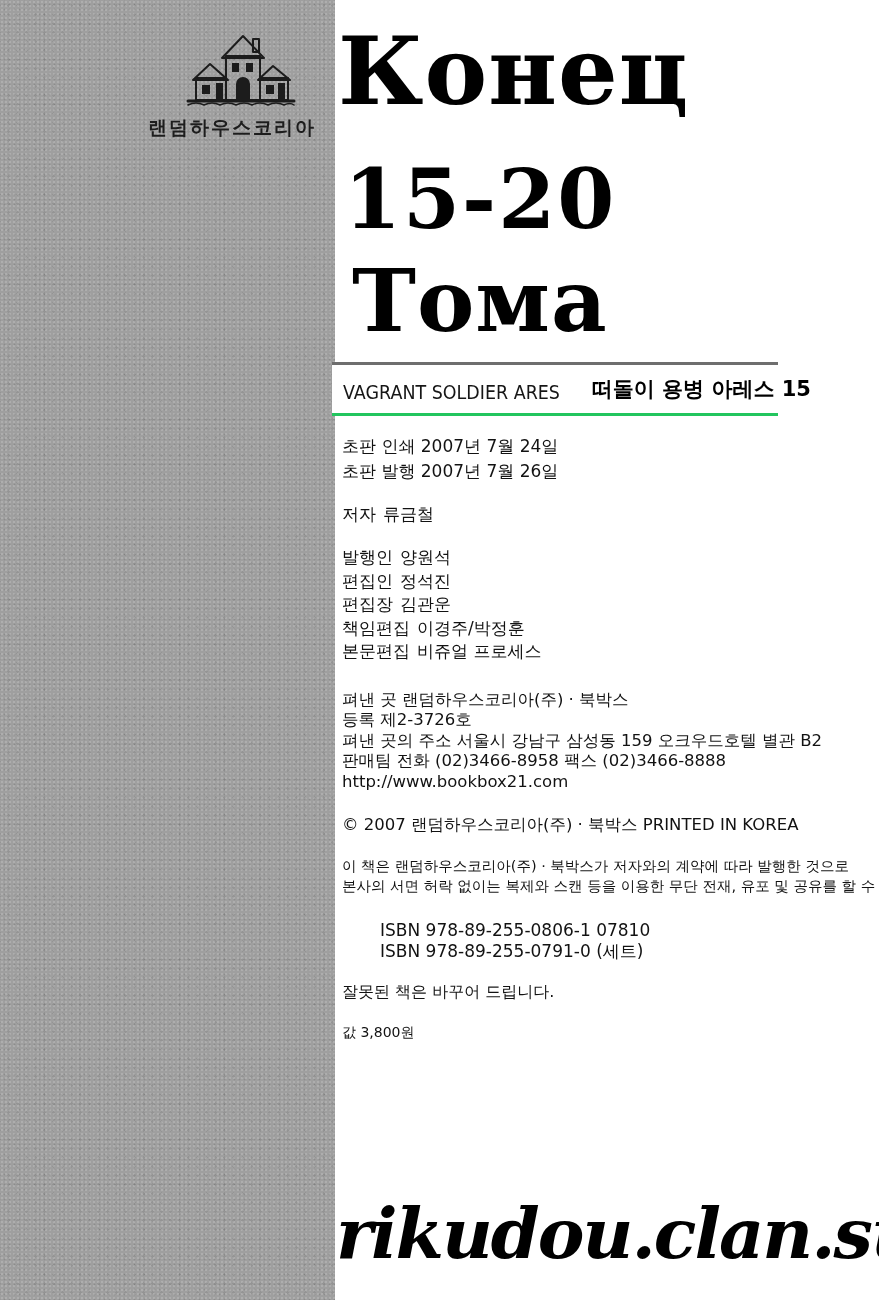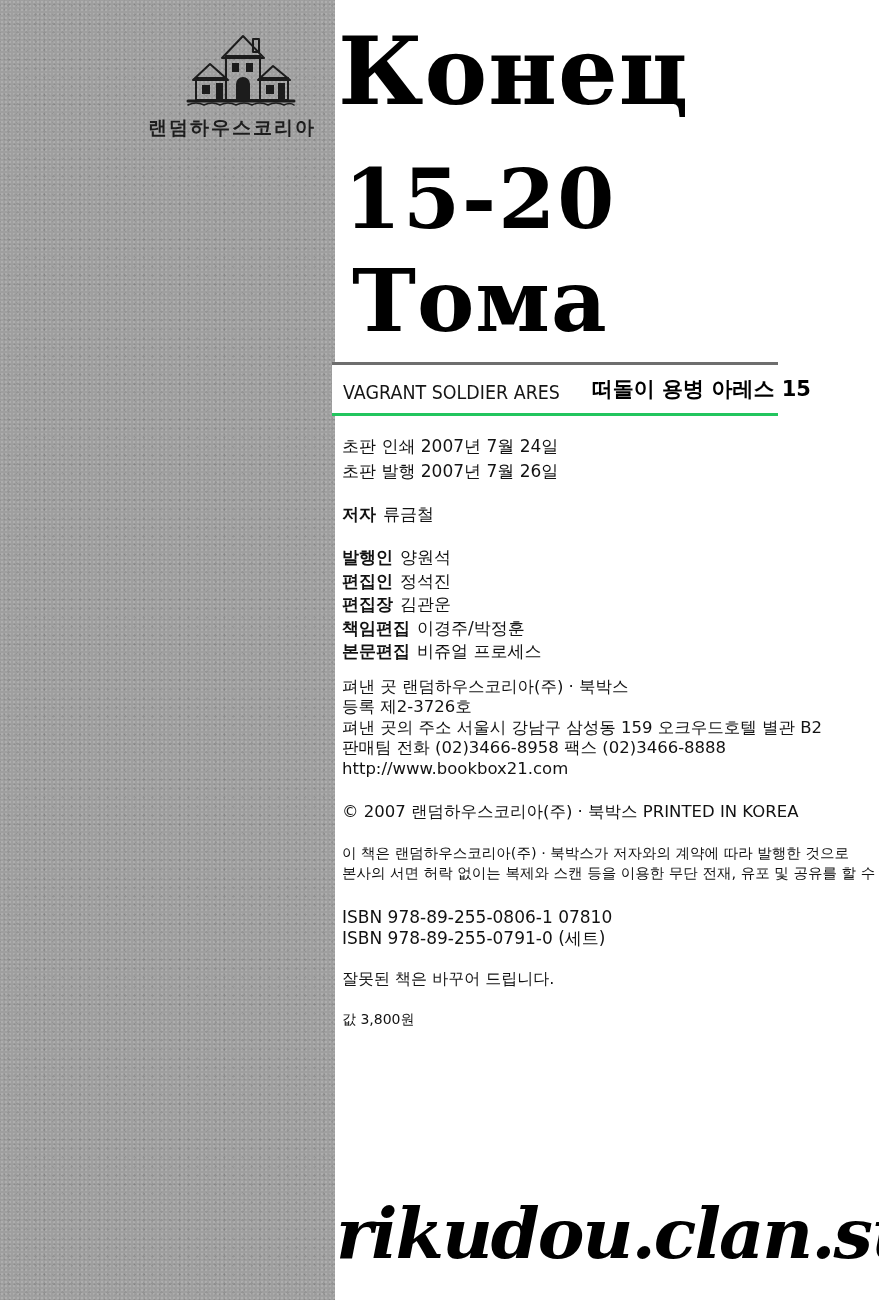--- a/index.html
+++ b/index.html
@@ -93,27 +93,27 @@
     position: absolute;
     left: 342px; top: 434px;
     width: 530px;
     color: #121212;
     font-size: 17px;
   }
   .colophon .group { white-space: nowrap; }
   .g-print   { line-height: 25px; }
   .g-author  { margin-top: 18px; line-height: 24px; }
   .g-credits { margin-top: 20px; line-height: 23.5px; }
-  .g-pub     { margin-top: 13px; line-height: 20.5px; font-size: 16.5px; }
+  .g-pub     { margin-top: 26px; line-height: 20.5px; font-size: 16.5px; }
   .g-copy    { margin-top: 22px; font-size: 16.5px; }
   .g-notice  { margin-top: 20px; line-height: 20px; font-size: 14.5px; }
-  .g-isbn    { margin-top: 24px; line-height: 21px; }
+  .g-isbn    { margin-top: 24px; line-height: 21px; margin-left: 38px; }
   .g-exch    { margin-top: 20px; font-size: 16px; }
   .g-price   { margin-top: 21px; font-size: 14px; }
-  .credit-label { font-weight: bold; margin-right: 7px; }
+  .credit-label { font-weight: normal; margin-right: 7px; }
 
   
   .watermark {
     position: absolute;
     left: 336px; top: 1192px;
     width: 543px;
     text-align: center;
     font-family: "DejaVu Serif", serif;
     font-style: italic;
     font-weight: bold;

